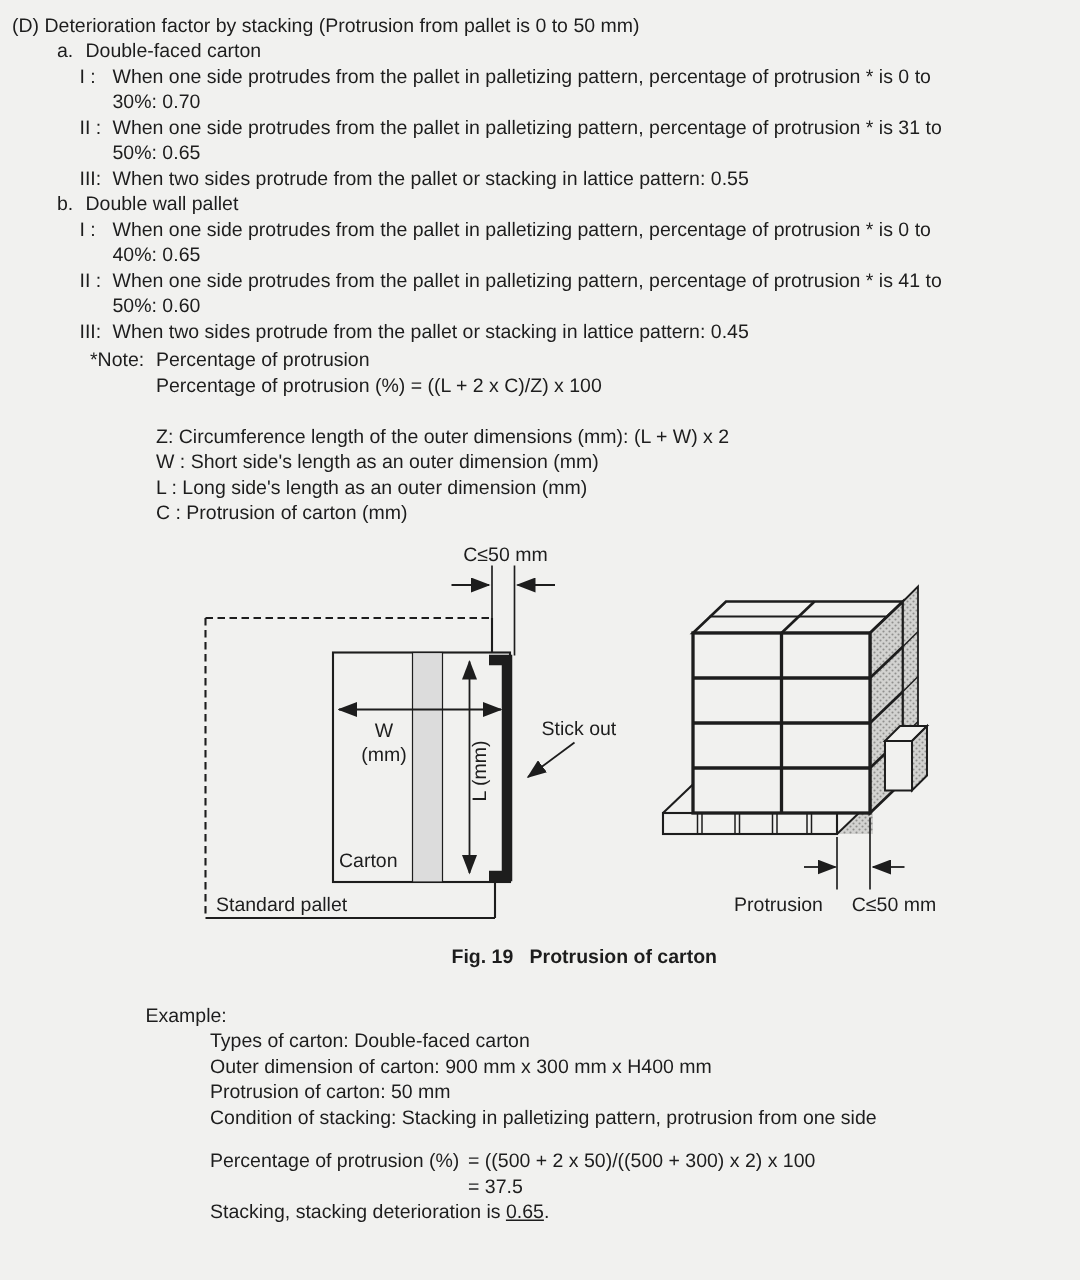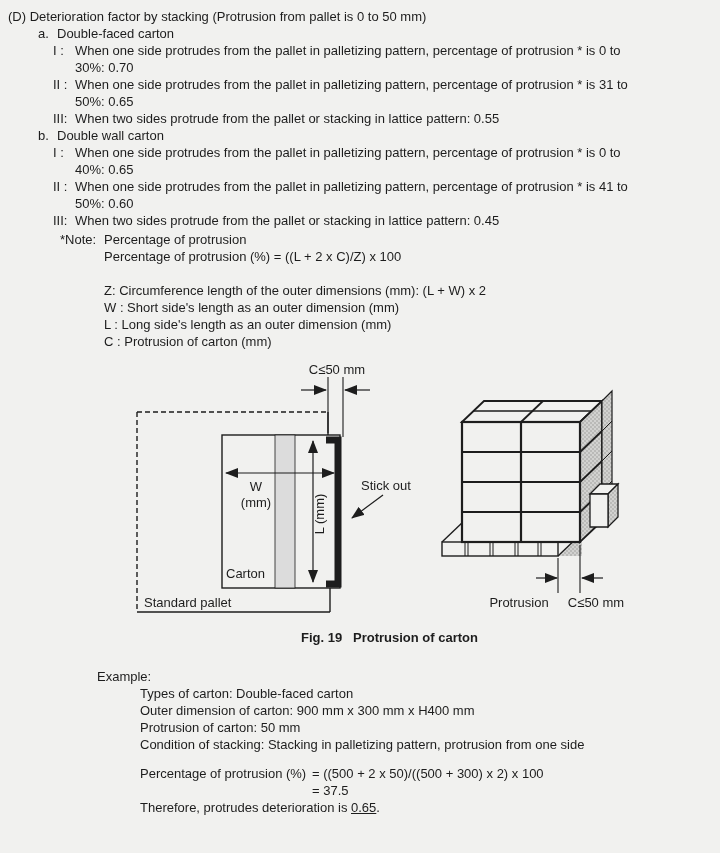--- a/index.html
+++ b/index.html
@@ -76,21 +76,21 @@
     </div>
     <div class="clause">
       <span class="cnum">III:</span>
       <span class="ctext">
         <div>When two sides protrude from the pallet or stacking in lattice pattern: 0.55</div>
       </span>
     </div>
 
     <div class="item-head">
       <span class="inum">b.</span>
-      <span>Double wall carton</span>
+      <span>Double wall pallet</span>
     </div>
 
     <div class="clause">
       <span class="cnum">I :</span>
       <span class="ctext">
         <div>When one side protrudes from the pallet in palletizing pattern, percentage of protrusion * is 0 to</div>
         <div>40%: 0.65</div>
       </span>
     </div>
     <div class="clause">
@@ -231,17 +231,17 @@
     <div class="ex-gap"></div>
     <div class="calc-row">
       <span class="calc-label">Percentage of protrusion (%)</span>
       <span class="calc-eq">= ((500 + 2 x 50)/((500 + 300) x 2) x 100</span>
     </div>
     <div class="calc-row">
       <span class="calc-label"></span>
       <span class="calc-eq">= 37.5</span>
     </div>
     <div class="ex-conclusion">
-      <span>Therefore, protrudes deterioration is </span><span class="uline">0.65</span><span>.</span>
+      <span>Stacking, stacking deterioration is </span><span class="uline">0.65</span><span>.</span>
     </div>
   </div>
 
 </div>
 
 </body></html>

